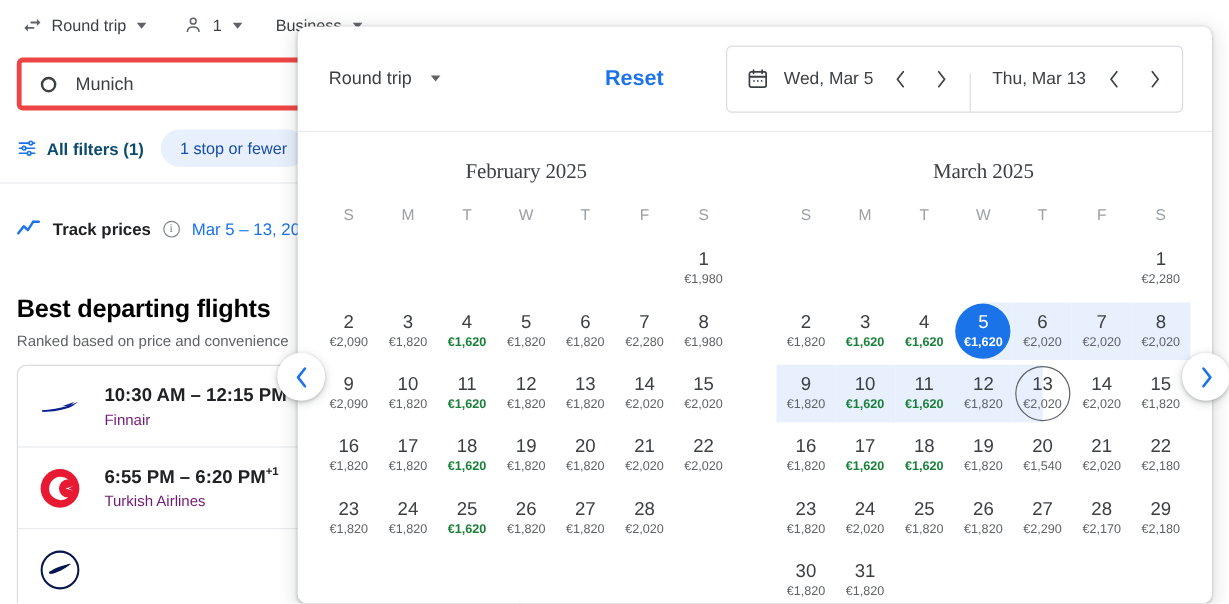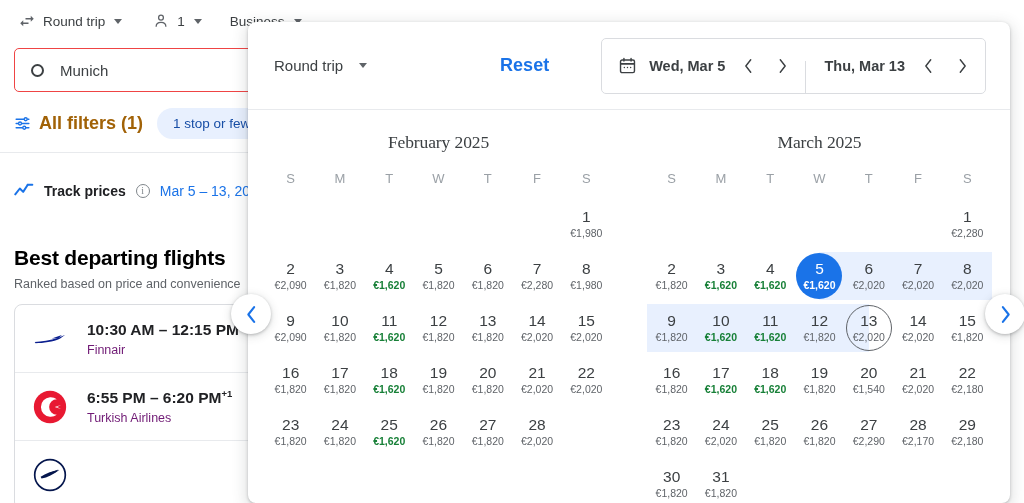--- a/index.html
+++ b/index.html
@@ -30,37 +30,37 @@
     width: 0; height: 0; margin-left: 2px;
     border-left: 4.5px solid transparent;
     border-right: 4.5px solid transparent;
     border-top: 5px solid #5f6368;
   }
   .ico { display:inline-block; line-height:0; }
 
   .searchbox {
     position: absolute; left: 14px; top: 48px;
     width: 420px; height: 44px;
-    border: 1px solid #ef4444; border-radius: 5px;
+    border: 4px solid #ef4444; border-radius: 5px;
     display: flex; align-items: center; gap: 16px;
     padding: 0 16px; background:#fff;
   }
   .circ-ico {
     width: 13px; height: 13px; border-radius: 50%;
     border: 2.6px solid #3c4043; flex: none;
   }
   .searchbox .val { font-size: 15px; color: #3c4043; }
 
   .filterrow {
     position: absolute; left: 14px; top: 108px;
     display: flex; align-items: center; gap: 14px;
   }
   .allfilters {
     display: flex; align-items: center; gap: 8px;
-    color: #a16207; font-size: 18px; font-weight: 600;
+    color: #0c4a6e; font-size: 14px; font-weight: 600;
   }
   .chip {
     background: #e8f0fe; color: #174ea6; font-weight: 400;
     font-size: 13.5px; border-radius: 18px; padding: 8px 16px;
     white-space: nowrap;
   }
   .hr {
     position: absolute; left: 0; top: 152px; width: 250px;
     border-top: 1px solid #e8eaed;
   }
@@ -120,21 +120,21 @@
     display: flex; align-items: center; gap: 14px;
     font-size: 15px; color:#3c4043;
   }
   .rt-select .caret { border-top-color:#5f6368; }
   .reset {
     margin-left: auto; color:#1a73e8; font-size: 18px;
     font-weight: 600; margin-right: 52px;
   }
   .datectl {
     display: flex; align-items: flex-end; height: 56px;
-    border: 1px solid #dadce0; border-radius: 5px; background:#fff;font-weight:bold;
+    border: 1px solid #dadce0; border-radius: 5px; background:#fff;
   }
   .dc-seg { display:flex; align-items:center; height:100%; padding: 0 12px 0 16px; gap: 12px; }
   .dc-seg.second { padding-left: 18px; }
   .dc-div { width:1px; height: 32px; background:#dadce0; }
   .dc-text { font-size: 14.5px; color:#3c4043; white-space: nowrap; }
   .chev { width: 22px; height: 22px; display:flex; align-items:center; justify-content:center; }
   .chev svg { display:block; }
 
   .months {
     display: flex; padding: 22px 0 0 0;

